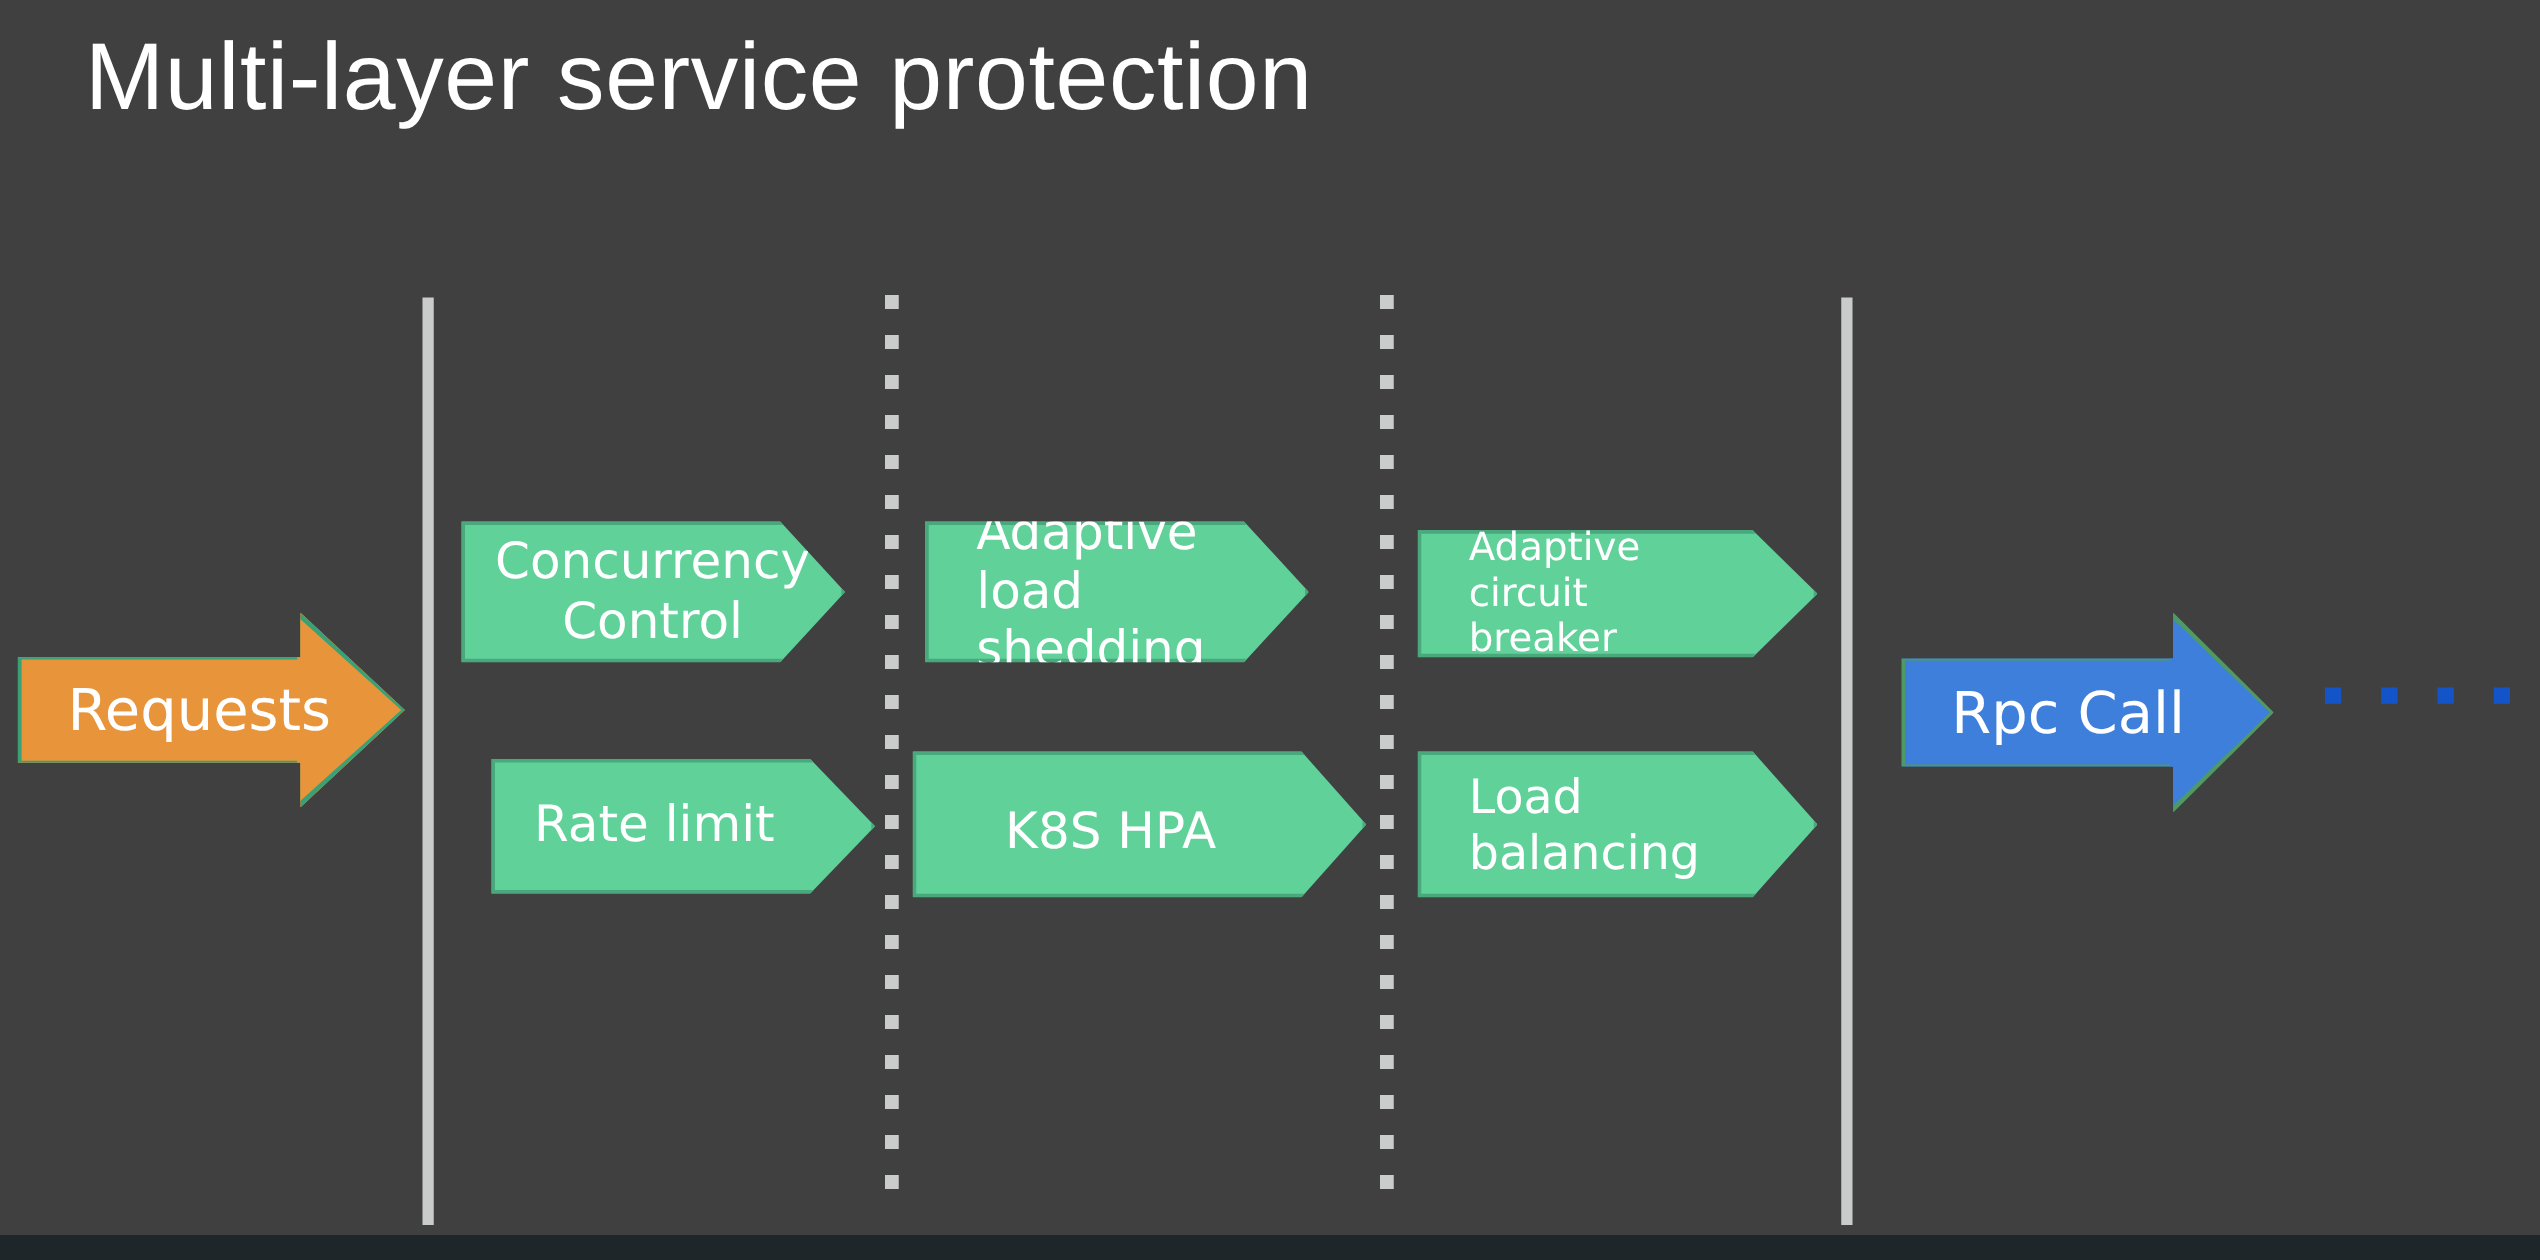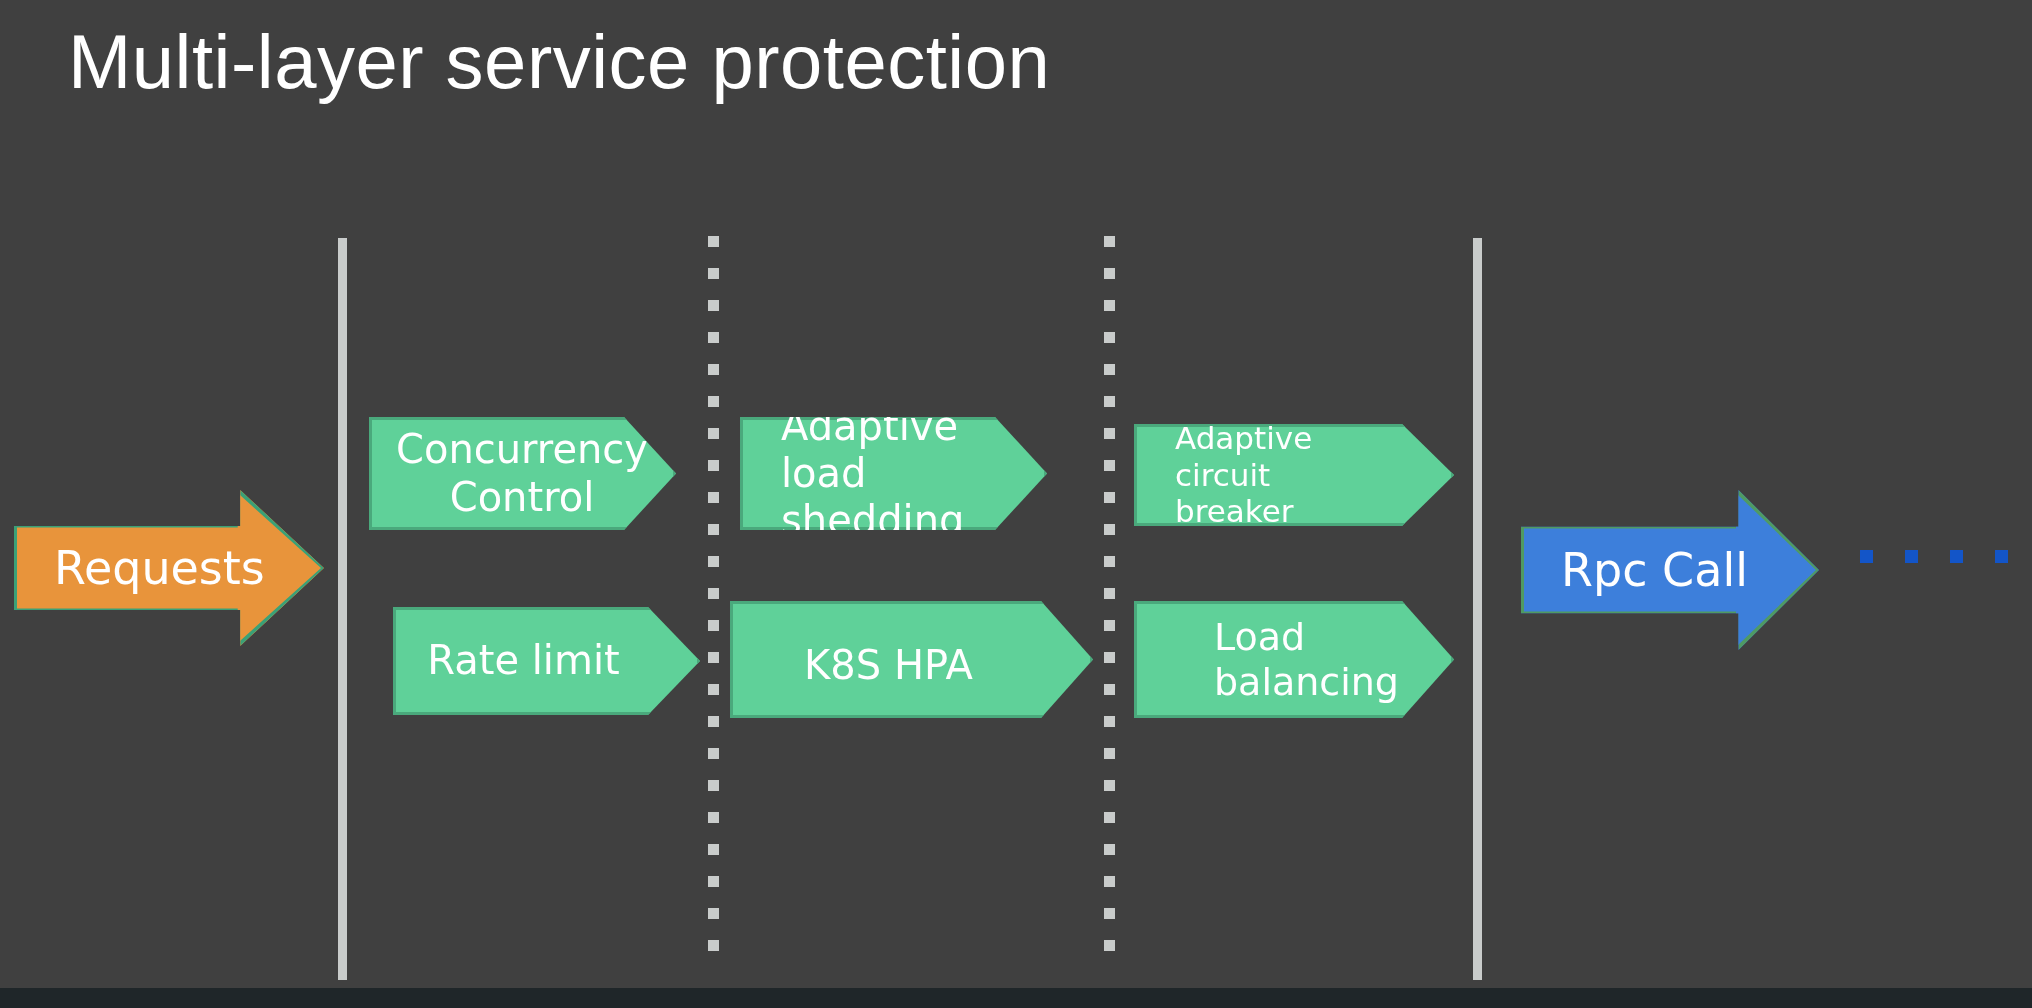--- a/index.html
+++ b/index.html
@@ -86,21 +86,21 @@
   #stage-adaptive-load-shedding .chev-label { font-size: 40px; }
   #stage-adaptive-circuit-breaker { left: 1134px; top: 424px; width: 320px; height: 102px; }
   #stage-adaptive-circuit-breaker .chev-label { font-size: 31px; }
 
   
   #stage-rate-limit { left: 369px;  top: 607px; width: 307px; height: 108px; margin-left: 24px; }
   #stage-rate-limit .chev-label { font-size: 40px; }
   #stage-k8s-hpa { left: 730px;  top: 601px; width: 363px; height: 117px; }
   #stage-k8s-hpa .chev-label { font-size: 40px; margin-top: 12px; }
   #stage-load-balancing { left: 1134px; top: 601px; width: 320px; height: 117px; }
-  #stage-load-balancing .chev-label { font-size: 38px; margin-left: 39px; }
+  #stage-load-balancing .chev-label { font-size: 38px; }
 
   
   .block-arrow {
     position: absolute;
     box-sizing: border-box;
     display: flex;
     align-items: center;
     clip-path: polygon(
       0 23%, 73% 23%, 73% 0,
       100% 50%,

